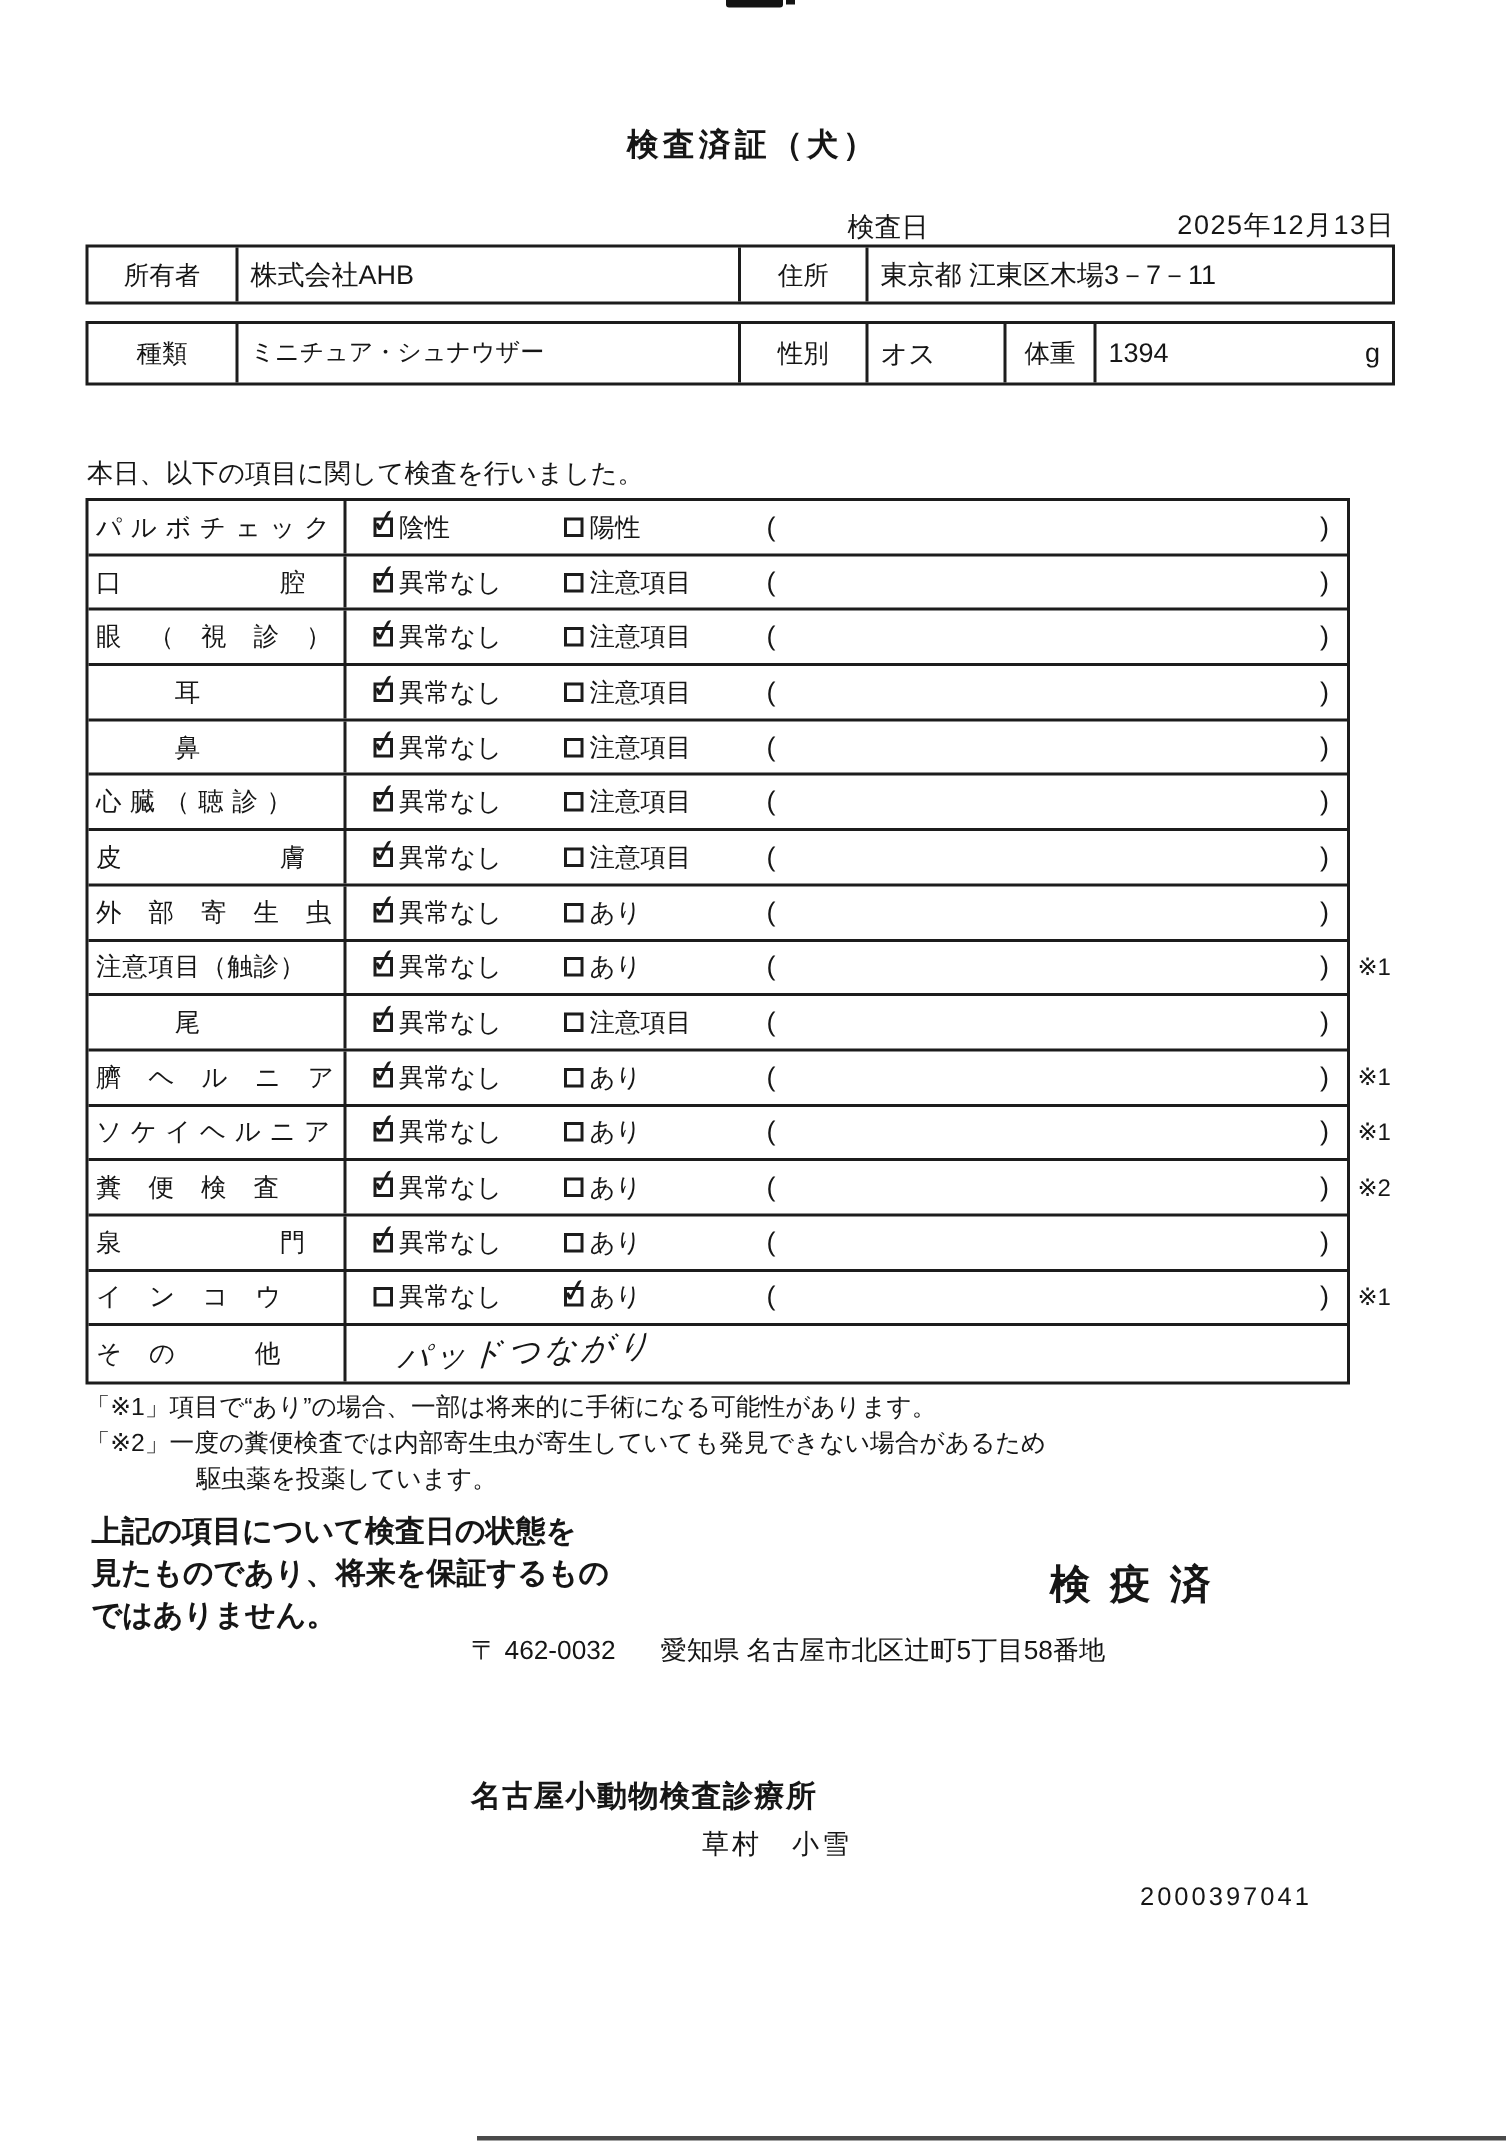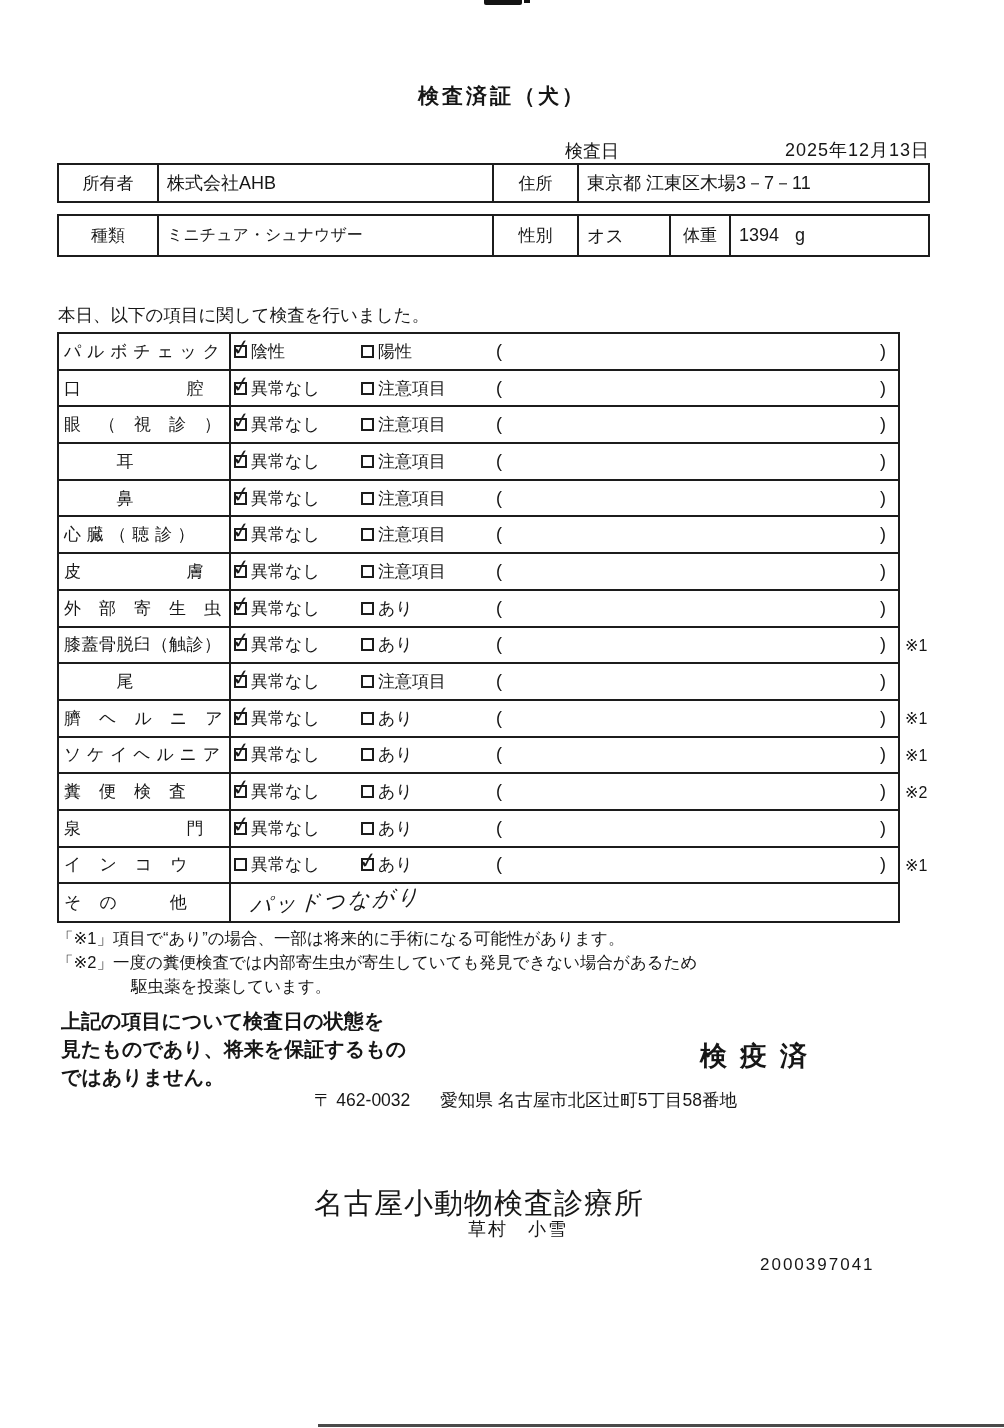--- a/index.html
+++ b/index.html
@@ -33,51 +33,51 @@
   .lab{justify-content:center;font-size:17px;padding:0 4px}
   .w1{width:98px;flex:none}
   .w2{width:335px;flex:none}
   .w3{width:85px;flex:none}
   .w4{width:92px;flex:none}
   .w5{width:60px;flex:none}
   .wrest{flex:1}
   .breed-val{font-size:16px}
   .num-val{font-size:19px;letter-spacing:3px}
   .birth-val{font-size:19px}
-  .weight-cell{justify-content:flex-start;gap:16px;}
+  .weight-cell{justify-content:space-between;gap:16px;}
 
   .intro{position:absolute;left:58px;top:303px;font-size:17.5px}
 
   
   .itable{position:absolute;left:57px;top:332px;width:843px;border:2px solid #1c1c1c;background:#fff}
   .irow{display:flex;height:36.7px;position:relative}
   #irows .irow{border-bottom:2px solid #1c1c1c}
   .ilabel{width:172px;flex:none;border-right:2px solid #1c1c1c;display:flex;align-items:center;padding-left:5px;font-size:17px;white-space:pre;letter-spacing:.5px;overflow:hidden}
-  .icontent{flex:1;display:flex;align-items:center;padding-left:3px}
+  .icontent{flex:1;display:flex;align-items:center;padding-left:18px}
   .opt{display:flex;align-items:center;gap:4px}
   .opt1{width:127px;flex:none}
   .opt2{width:135px;flex:none}
   .optlab{font-size:17px;white-space:nowrap}
   .cb{width:13px;height:13px;border:2px solid #1c1c1c;position:relative;flex:none;background:#fff}
   .cb.checked::after{content:"✓";position:absolute;left:-4px;top:-12px;font-size:22px;font-weight:600;color:#1a1a1a;transform:rotate(-8deg)}
   .paren{flex:1;display:flex;justify-content:space-between;align-items:center;padding-right:12px;font-size:18px}
   .inote{position:absolute;left:calc(100% + 7px);top:50%;transform:translateY(-50%);font-size:16px;white-space:nowrap}
   .other-row .icontent{align-items:flex-start}
   .hand{display:inline-block;font-size:21px;font-style:italic;font-weight:500;letter-spacing:3px;transform:rotate(-3deg) skewX(-6deg);margin:3px 0 0 16px;white-space:nowrap}
 
   .footnotes{position:absolute;left:57px;top:926px;font-size:16.5px;line-height:24px}
   .fn-indent{padding-left:74px}
 
   .disclaimer{position:absolute;left:61px;top:1007px;font-size:20px;font-weight:700;line-height:28px}
 
   .stamp{position:absolute;left:700px;top:1038px;font-size:27px;font-weight:700;letter-spacing:13px;white-space:nowrap}
 
   .postal-line{position:absolute;left:314px;top:1088px;font-size:17.5px;display:flex;gap:30px;white-space:nowrap}
   .tel-line{position:absolute;left:322px;top:1130px;font-size:17.5px;letter-spacing:.5px;white-space:nowrap}
-  .clinic-name{position:absolute;left:314px;top:1184px;font-size:29px;font-weight:400;letter-spacing:1px;white-space:nowrap}
+  .clinic-name{position:absolute;left:314px;top:1184px;font-size:20px;font-weight:700;letter-spacing:1px;white-space:nowrap}
   .vet-name{position:absolute;left:468px;top:1217px;font-size:18px;letter-spacing:2px;white-space:nowrap}
   .serial{position:absolute;left:760px;top:1255px;font-size:17px;letter-spacing:2px}
 </style>
 </head>
 <body>
 
 <div class="page">
 
   <div class="artifact-top"></div>
   <div class="artifact-top2"></div>
@@ -253,21 +253,21 @@
         <span class="optlab">あり</span>
       </span>
       <span class="paren">
         <span>(</span>
         <span>)</span>
       </span>
     </div>
     <div class="inote"></div>
   </div>
         <div class="irow">
-    <div class="ilabel">膝蓋骨脱臼（触診）</div>
+    <div class="ilabel">注意項目（触診）</div>
     <div class="icontent">
       <span class="opt opt1">
         <span class="cb checked"></span>
         <span class="optlab">異常なし</span>
       </span>
       <span class="opt opt2">
         <span class="cb"></span>
         <span class="optlab">あり</span>
       </span>
       <span class="paren">

